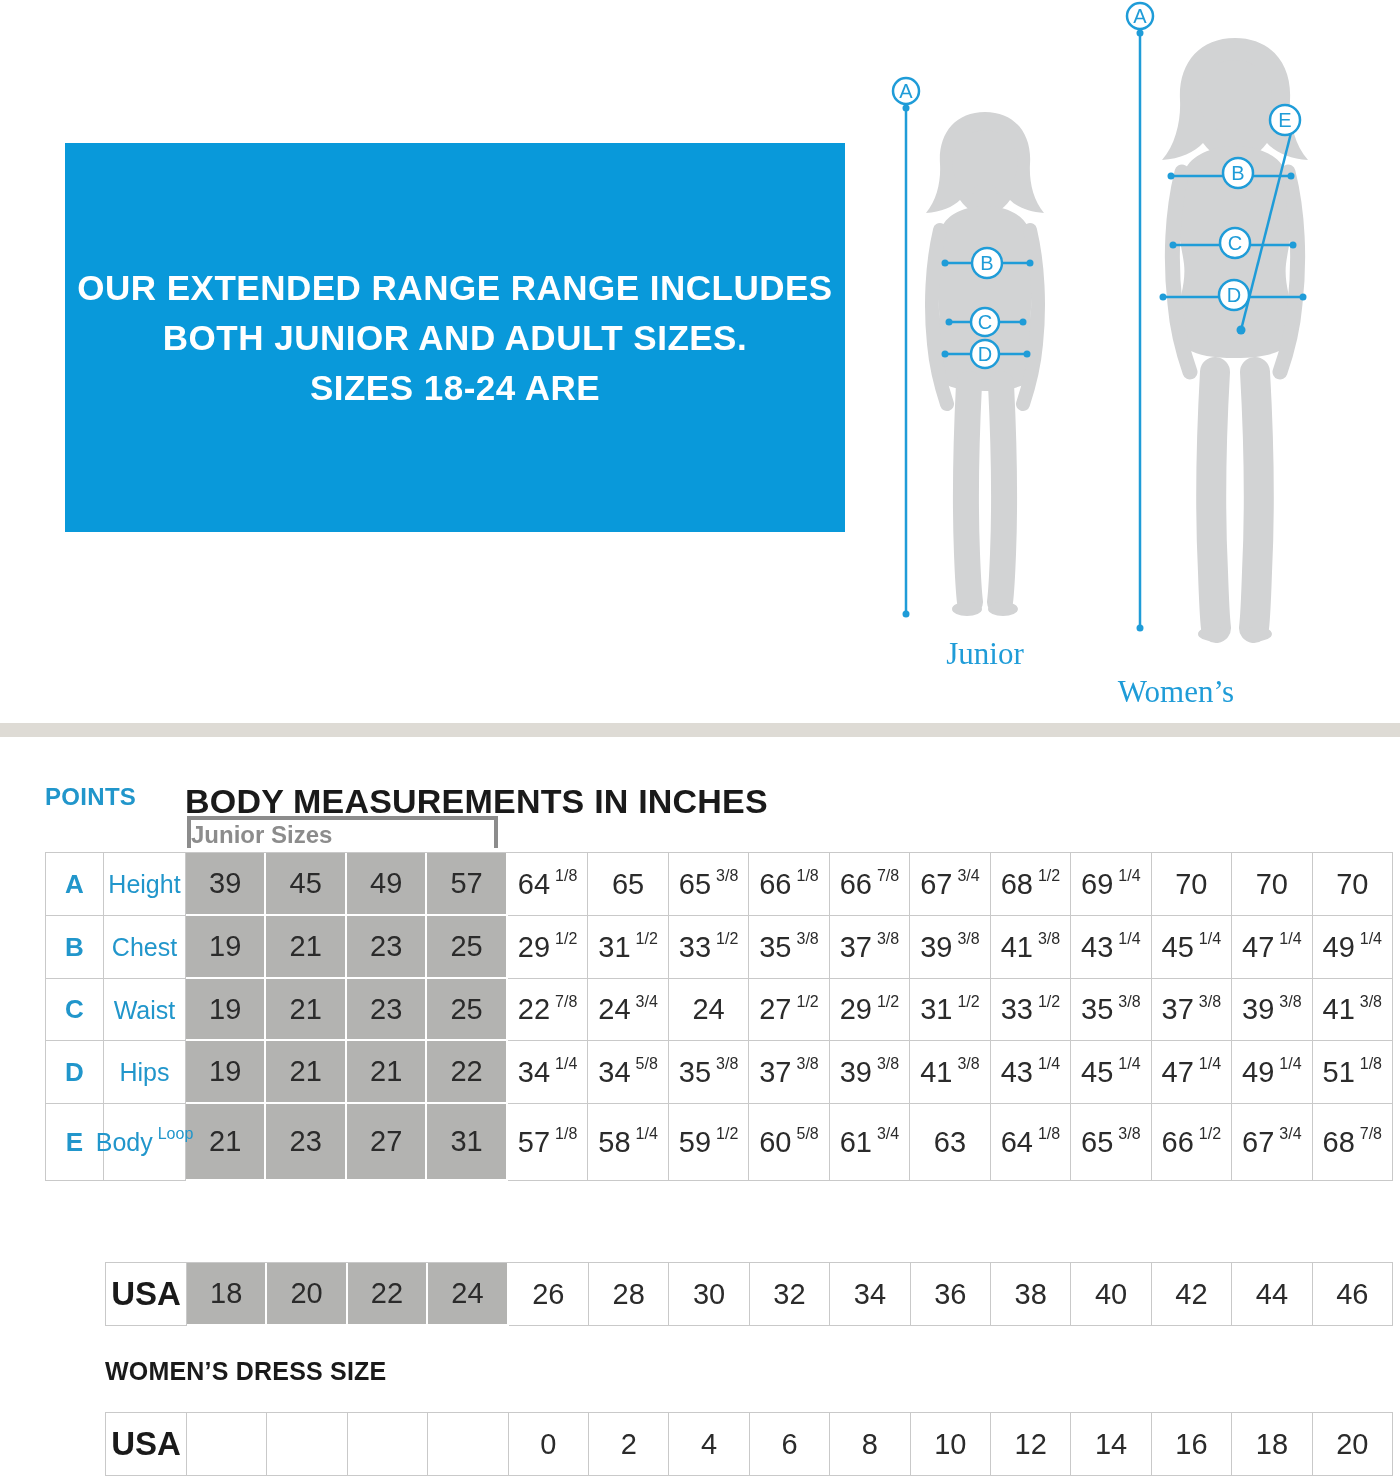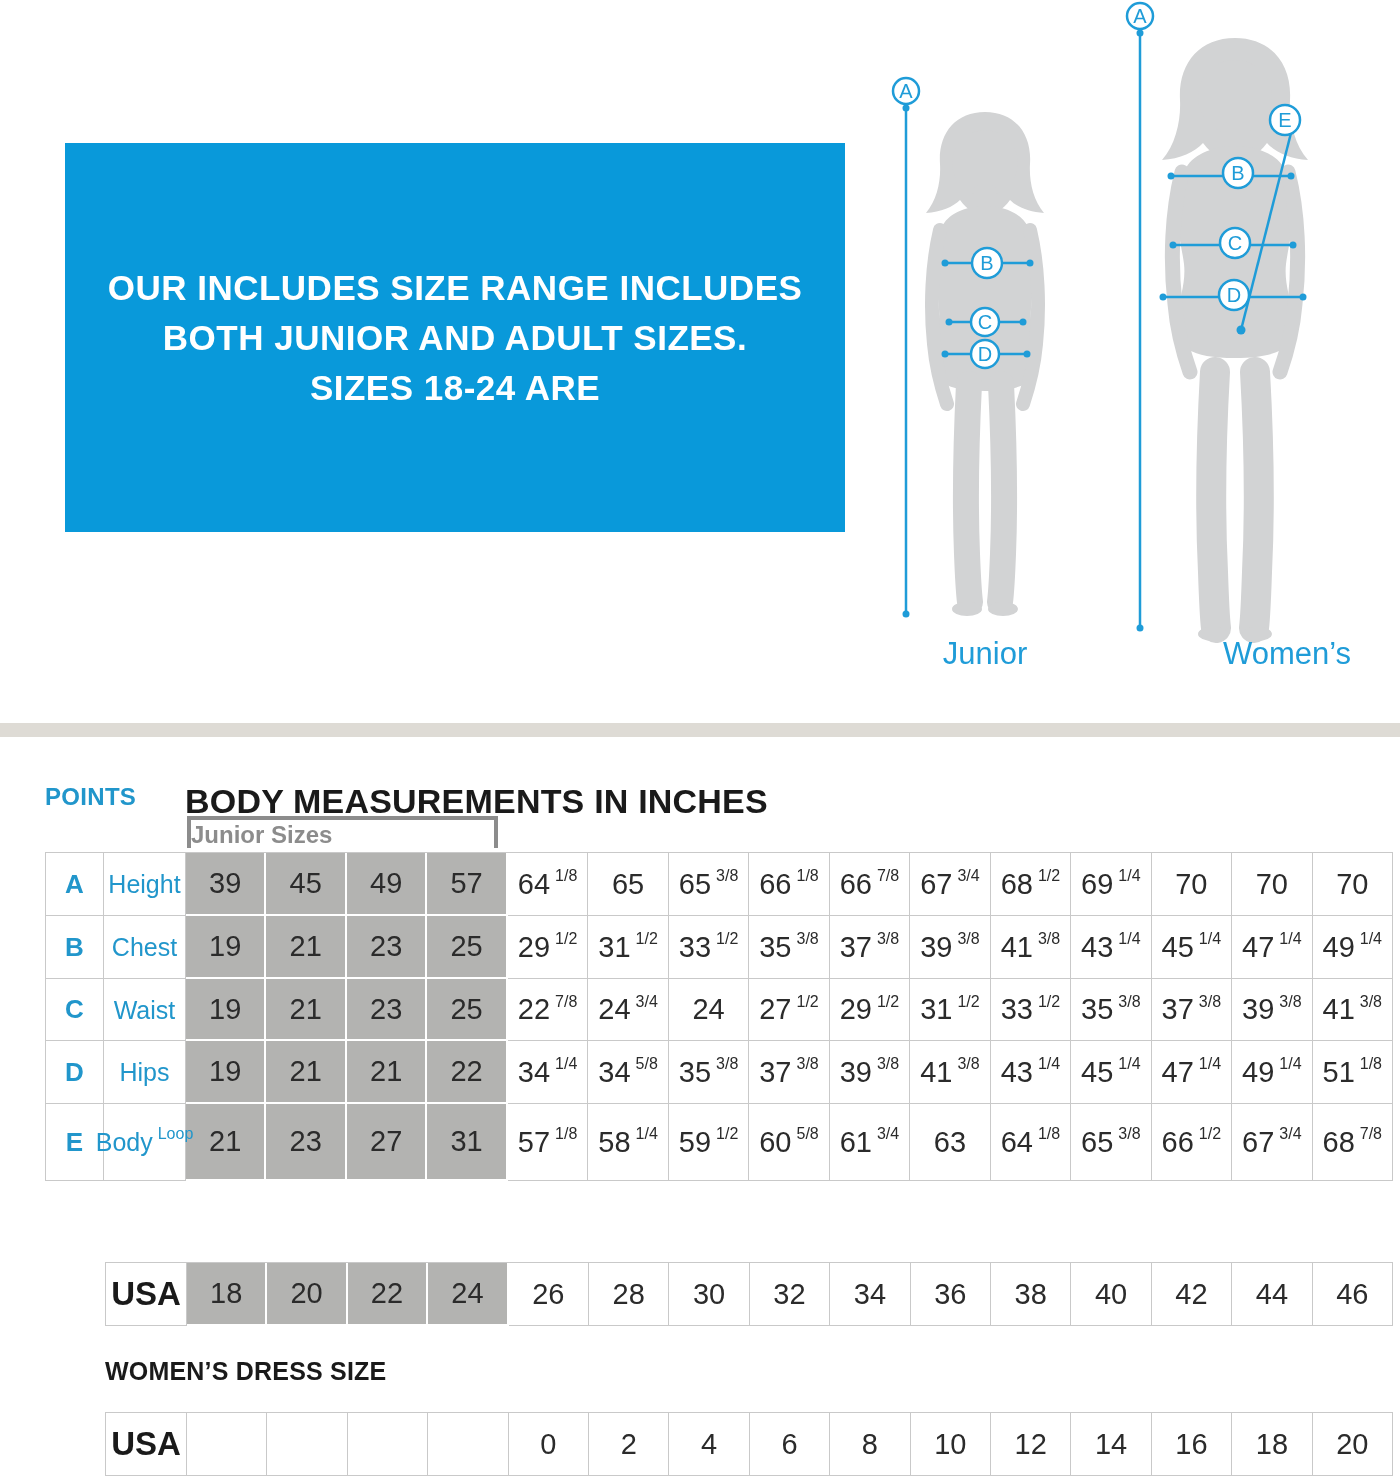--- a/index.html
+++ b/index.html
@@ -10,23 +10,23 @@
   .banner{position:absolute;left:65px;top:143px;width:780px;height:389px;
           background:var(--banner,#0999da);display:flex;flex-direction:column;
           justify-content:center;align-items:center;text-align:center;}
   .banner .para{margin:0 0 0 0;}
   .banner .para + .para{}
   .banner .bline{color:#fff;font-weight:bold;font-size:35px;line-height:50px;letter-spacing:.5px;}
 
   
   .figs{position:absolute;left:860px;top:0;width:540px;height:680px;}
   .fig-label{position:absolute;top:636px;width:220px;text-align:center;
-             font-size:31px;color:var(--marker,#2a93c8);}
+             font-size:31px;color:var(--marker,#2a93c8);font-family:Liberation Serif, serif;}
   .fig-label.jr{left:875px;}
-  .fig-label.wm{left:1177px;}
+  .fig-label.wm{left:1066px;margin-top:38px;}
   .mline{stroke:var(--marker,#1f9cd8);stroke-width:2.5;fill:none;}
   .mdot{fill:var(--marker,#1f9cd8);}
   .mcircle{fill:#fff;stroke:var(--marker,#1f9cd8);stroke-width:2.5;}
   .mtext{fill:var(--marker,#1f9cd8);font-size:20px;text-anchor:middle;
          font-family:"Liberation Sans",sans-serif;}
   .sil{fill:var(--sil,#d2d3d4);}
   .silstroke{stroke:var(--sil,#d2d3d4);fill:none;stroke-linecap:round;}
 
   
   .divider{position:absolute;left:0;top:723px;width:1400px;height:14px;background:var(--divider,#dedbd5);}
@@ -68,21 +68,21 @@
   .cell.lbl{font-size:25px;color:var(--accent,#2f9fd0);text-align:right;line-height:1.12;}
   .cell.usa{font-size:33px;font-weight:bold;color:#1a1a1a;}
 </style>
 </head>
 <body>
 
 <div class="page">
 
   <div class="banner">
     <div class="para">
-      <div class="bline">OUR INCLUDES SIZE RANGE INCLUDES</div>
+      <div class="bline">OUR EXTENDED RANGE RANGE INCLUDES</div>
       <div class="bline">BOTH JUNIOR AND ADULT SIZES.</div>
     </div>
     <div class="para">
       <div class="bline">SIZES 18-24 ARE</div>
     </div>
   </div>
 
   <svg class="figs" viewBox="0 0 540 680">
 
     <g>

